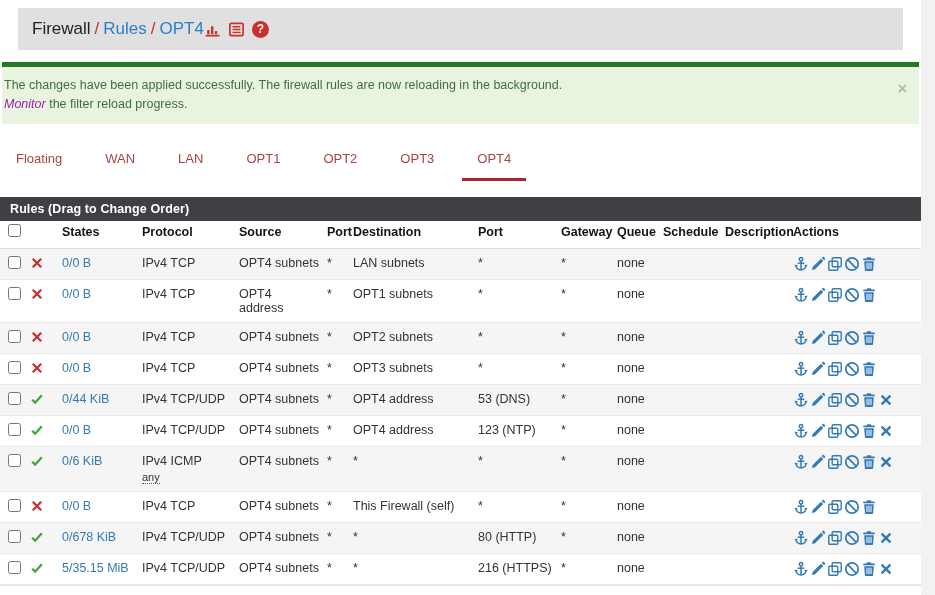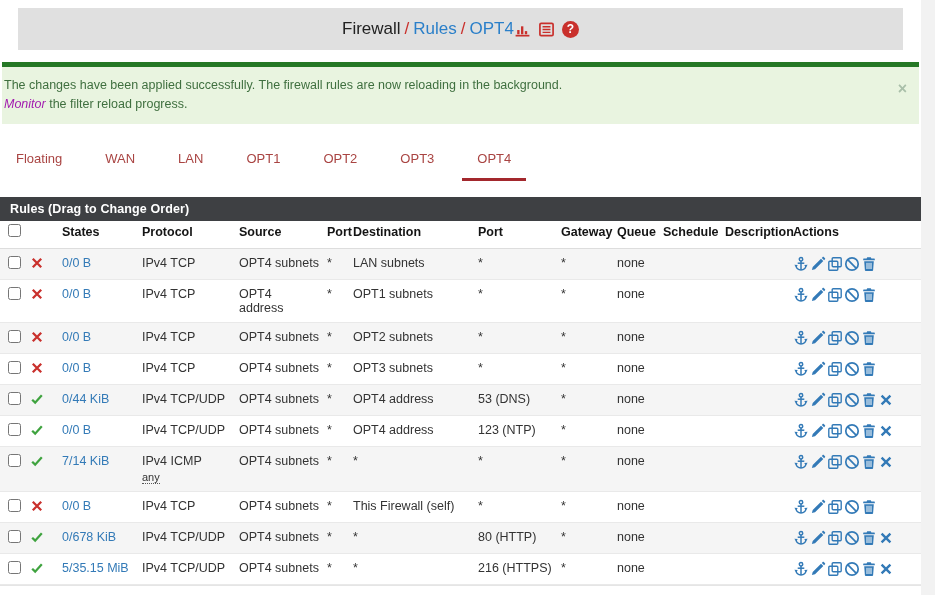--- a/index.html
+++ b/index.html
@@ -8,21 +8,21 @@
     font-family: "Liberation Sans", sans-serif;
     background: #f2f2f2;
     color: #333;
     overflow: hidden;
   }
   .page { width: 921px; min-height: 595px; background: #fff; padding-top: 8px; }
 
   
   .breadcrumb-bar {
     margin: 0 18px; height: 42px; background: #e0e0e0; border-radius: 0;
-    display: flex; align-items: center; justify-content: center; padding: 0 14px;
+    display: flex; align-items: center; justify-content: flex-start; padding: 0 14px;
   }
   .breadcrumb { font-size: 17px; color: #222; }
   .breadcrumb .sep { color: #c9302c; padding: 0 4px; }
   .breadcrumb a { color: #2a7fc9; text-decoration: none; cursor: pointer; }
   .header-icons { display: flex; align-items: center; gap: 7px; }
   .header-icons .icon { width: 17px; height: 17px; color: #c9302c; cursor: pointer; }
   .help-circle {
     width: 17px; height: 17px; border-radius: 50%; background: #c9302c; color: #fff;
     font-size: 12px; font-weight: bold; display: inline-flex; align-items: center;
     justify-content: center; cursor: pointer;
@@ -438,21 +438,21 @@
                   <g stroke="currentColor" stroke-width="2.4" fill="none">
                     <path d="M3.6 3.6l8.8 8.8M12.4 3.6l-8.8 8.8"></path>
                   </g>
                 </svg></span></td>
           </tr>
           <tr>
             <td class="col-check"><input type="checkbox" style=""></td>
             <td class="status"><span class="icon status-pass"><svg viewBox="0 0 16 16">
                   <path fill="none" stroke="currentColor" stroke-width="2.6" d="M2.5 8.8l3.4 3.4 7.6-8.4"></path>
                 </svg></span></td>
-            <td><a class="states-link">7/14 KiB</a></td>
+            <td><a class="states-link">0/6 KiB</a></td>
             <td><div>IPv4 ICMP</div><span class="proto-note">any</span></td>
             <td>OPT4 subnets</td>
             <td>*</td>
             <td>*</td>
             <td>*</td>
             <td>*</td>
             <td>none</td>
             <td></td>
             <td></td>
             <td class="actions"><span class="icon"><svg viewBox="0 0 16 16">

